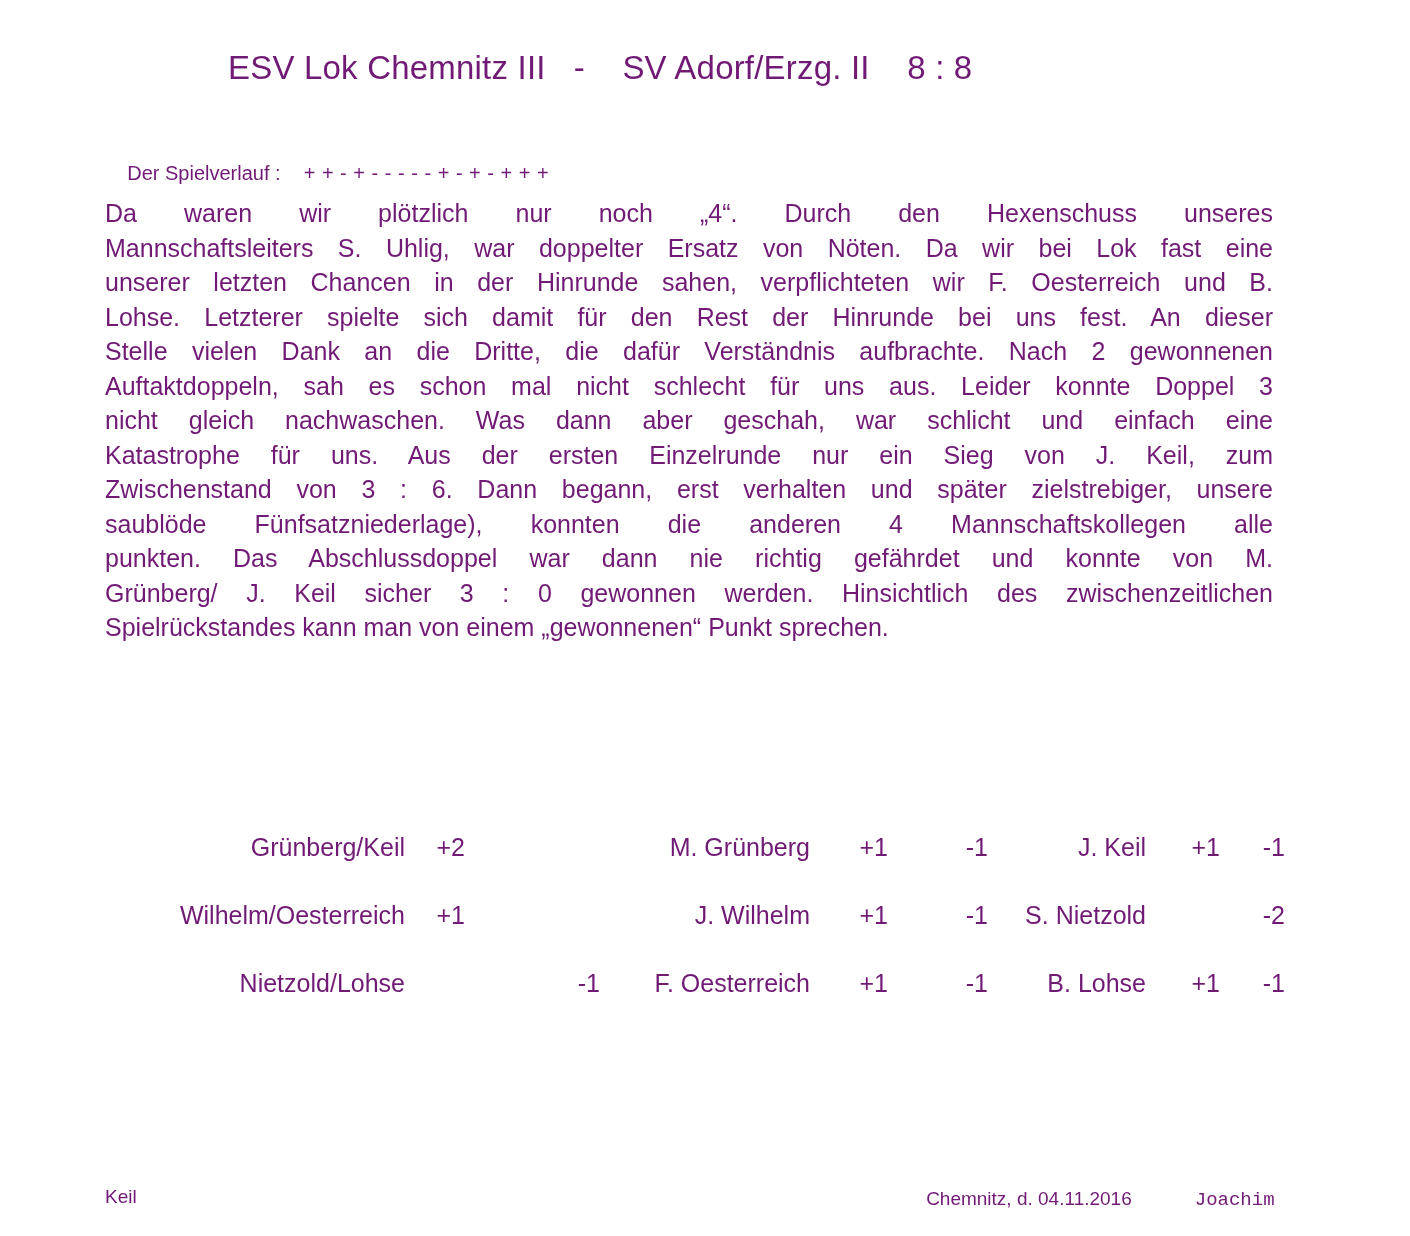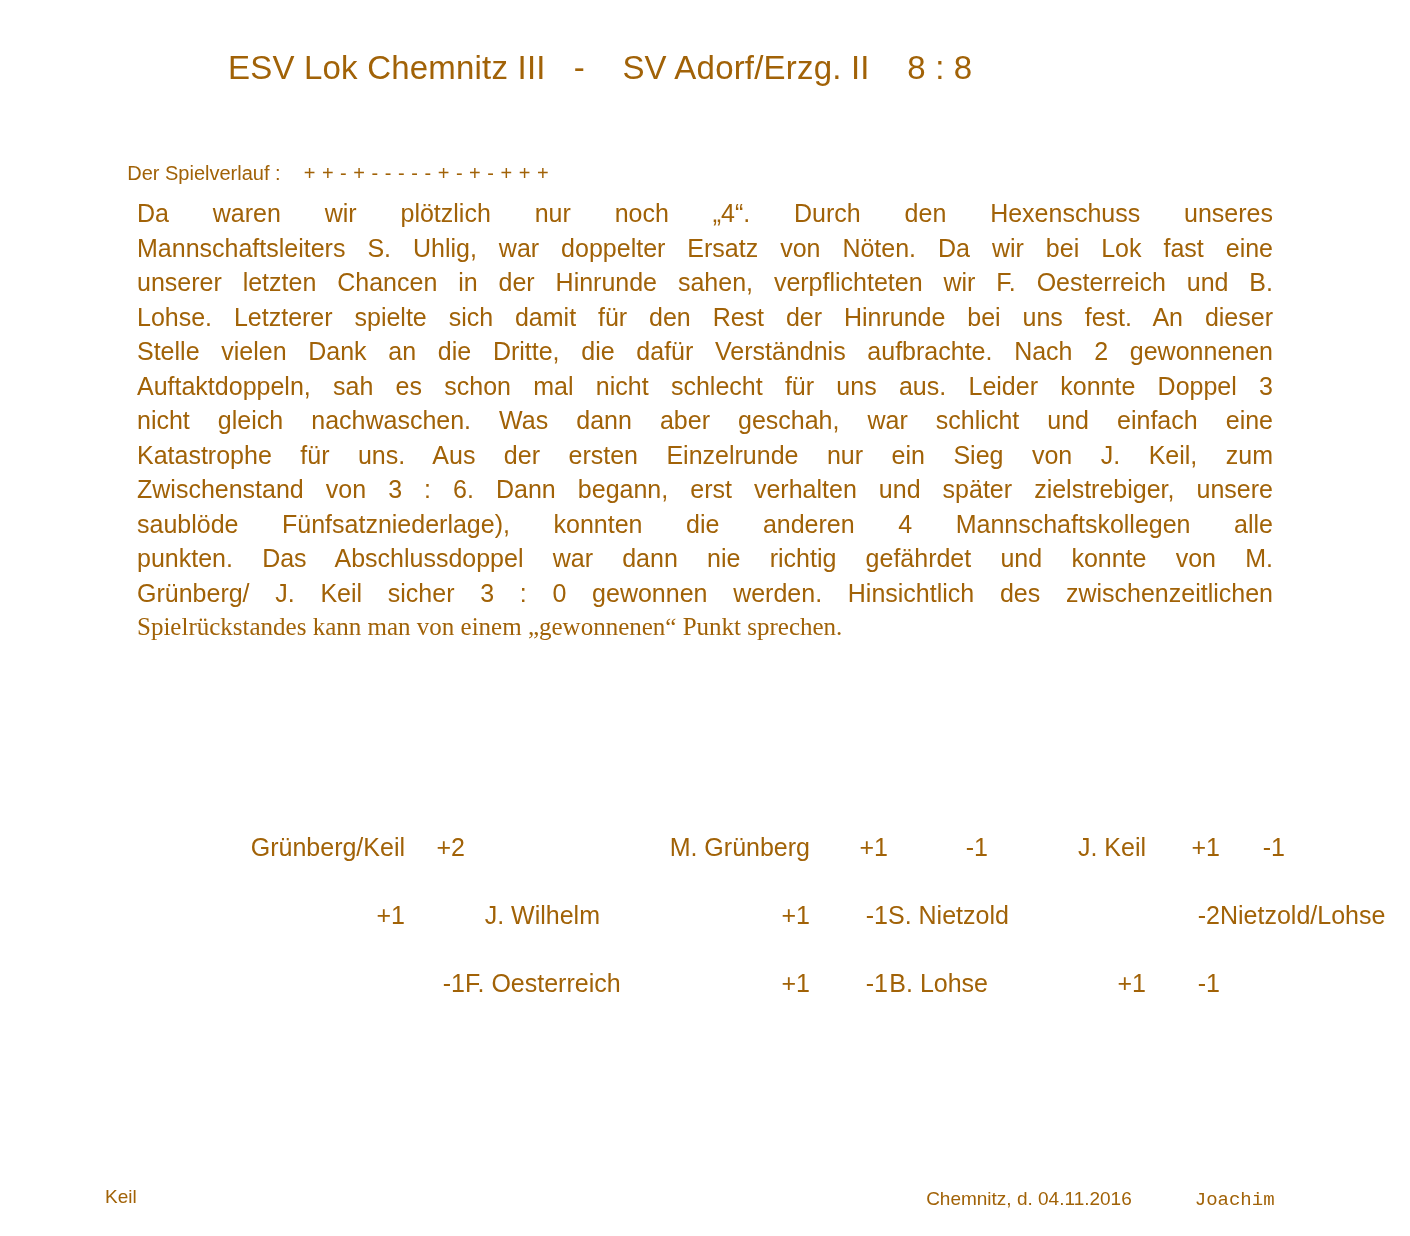--- a/index.html
+++ b/index.html
@@ -5,21 +5,21 @@
   html, body {
     margin: 0;
     padding: 0;
     background: #ffffff;
   }
   .page {
     position: relative;
     width: 1410px;
     height: 1236px;
     background: #ffffff;
-    color: #a16207;
+    color: #701a75;
     font-family: "Liberation Sans", sans-serif;
     overflow: hidden;
   }
   .match-title {
     position: absolute;
     left: 228px;
     top: 48px;
     font-size: 33px;
     line-height: 40px;
     white-space: pre;
@@ -42,26 +42,24 @@
     left: 105px;
     top: 196px;
     width: 1168px;
     font-size: 25px;
   }
   .report .rline {
     line-height: 34.5px;
     text-align: justify;
     text-align-last: justify;
     white-space: normal;
-    margin-left: 32px;
   }
   .report .rline.last {
     text-align: left;
     text-align-last: left;
-    font-family: Liberation Serif, serif;
   }
   .results {
     position: absolute;
     left: 105px;
     top: 835px;
     display: grid;
     grid-template-columns: 300px 60px 135px 210px 78px 100px 158px 74px 65px;
     grid-auto-rows: 25px;
     row-gap: 43px;
     font-size: 25px;
@@ -123,20 +121,21 @@
     <div class="cell">Grünberg/Keil</div>
     <div class="cell">+2</div>
     <div class="cell"></div>
     <div class="cell">M. Grünberg</div>
     <div class="cell">+1</div>
     <div class="cell">-1</div>
     <div class="cell">J. Keil</div>
     <div class="cell">+1</div>
     <div class="cell">-1</div>
 
+    <div class="cell">Wilhelm/Oesterreich</div>
     <div class="cell">+1</div>
     <div class="cell"></div>
     <div class="cell">J. Wilhelm</div>
     <div class="cell">+1</div>
     <div class="cell">-1</div>
     <div class="cell">S. Nietzold</div>
     <div class="cell"></div>
     <div class="cell">-2</div>
 
     <div class="cell">Nietzold/Lohse</div>

